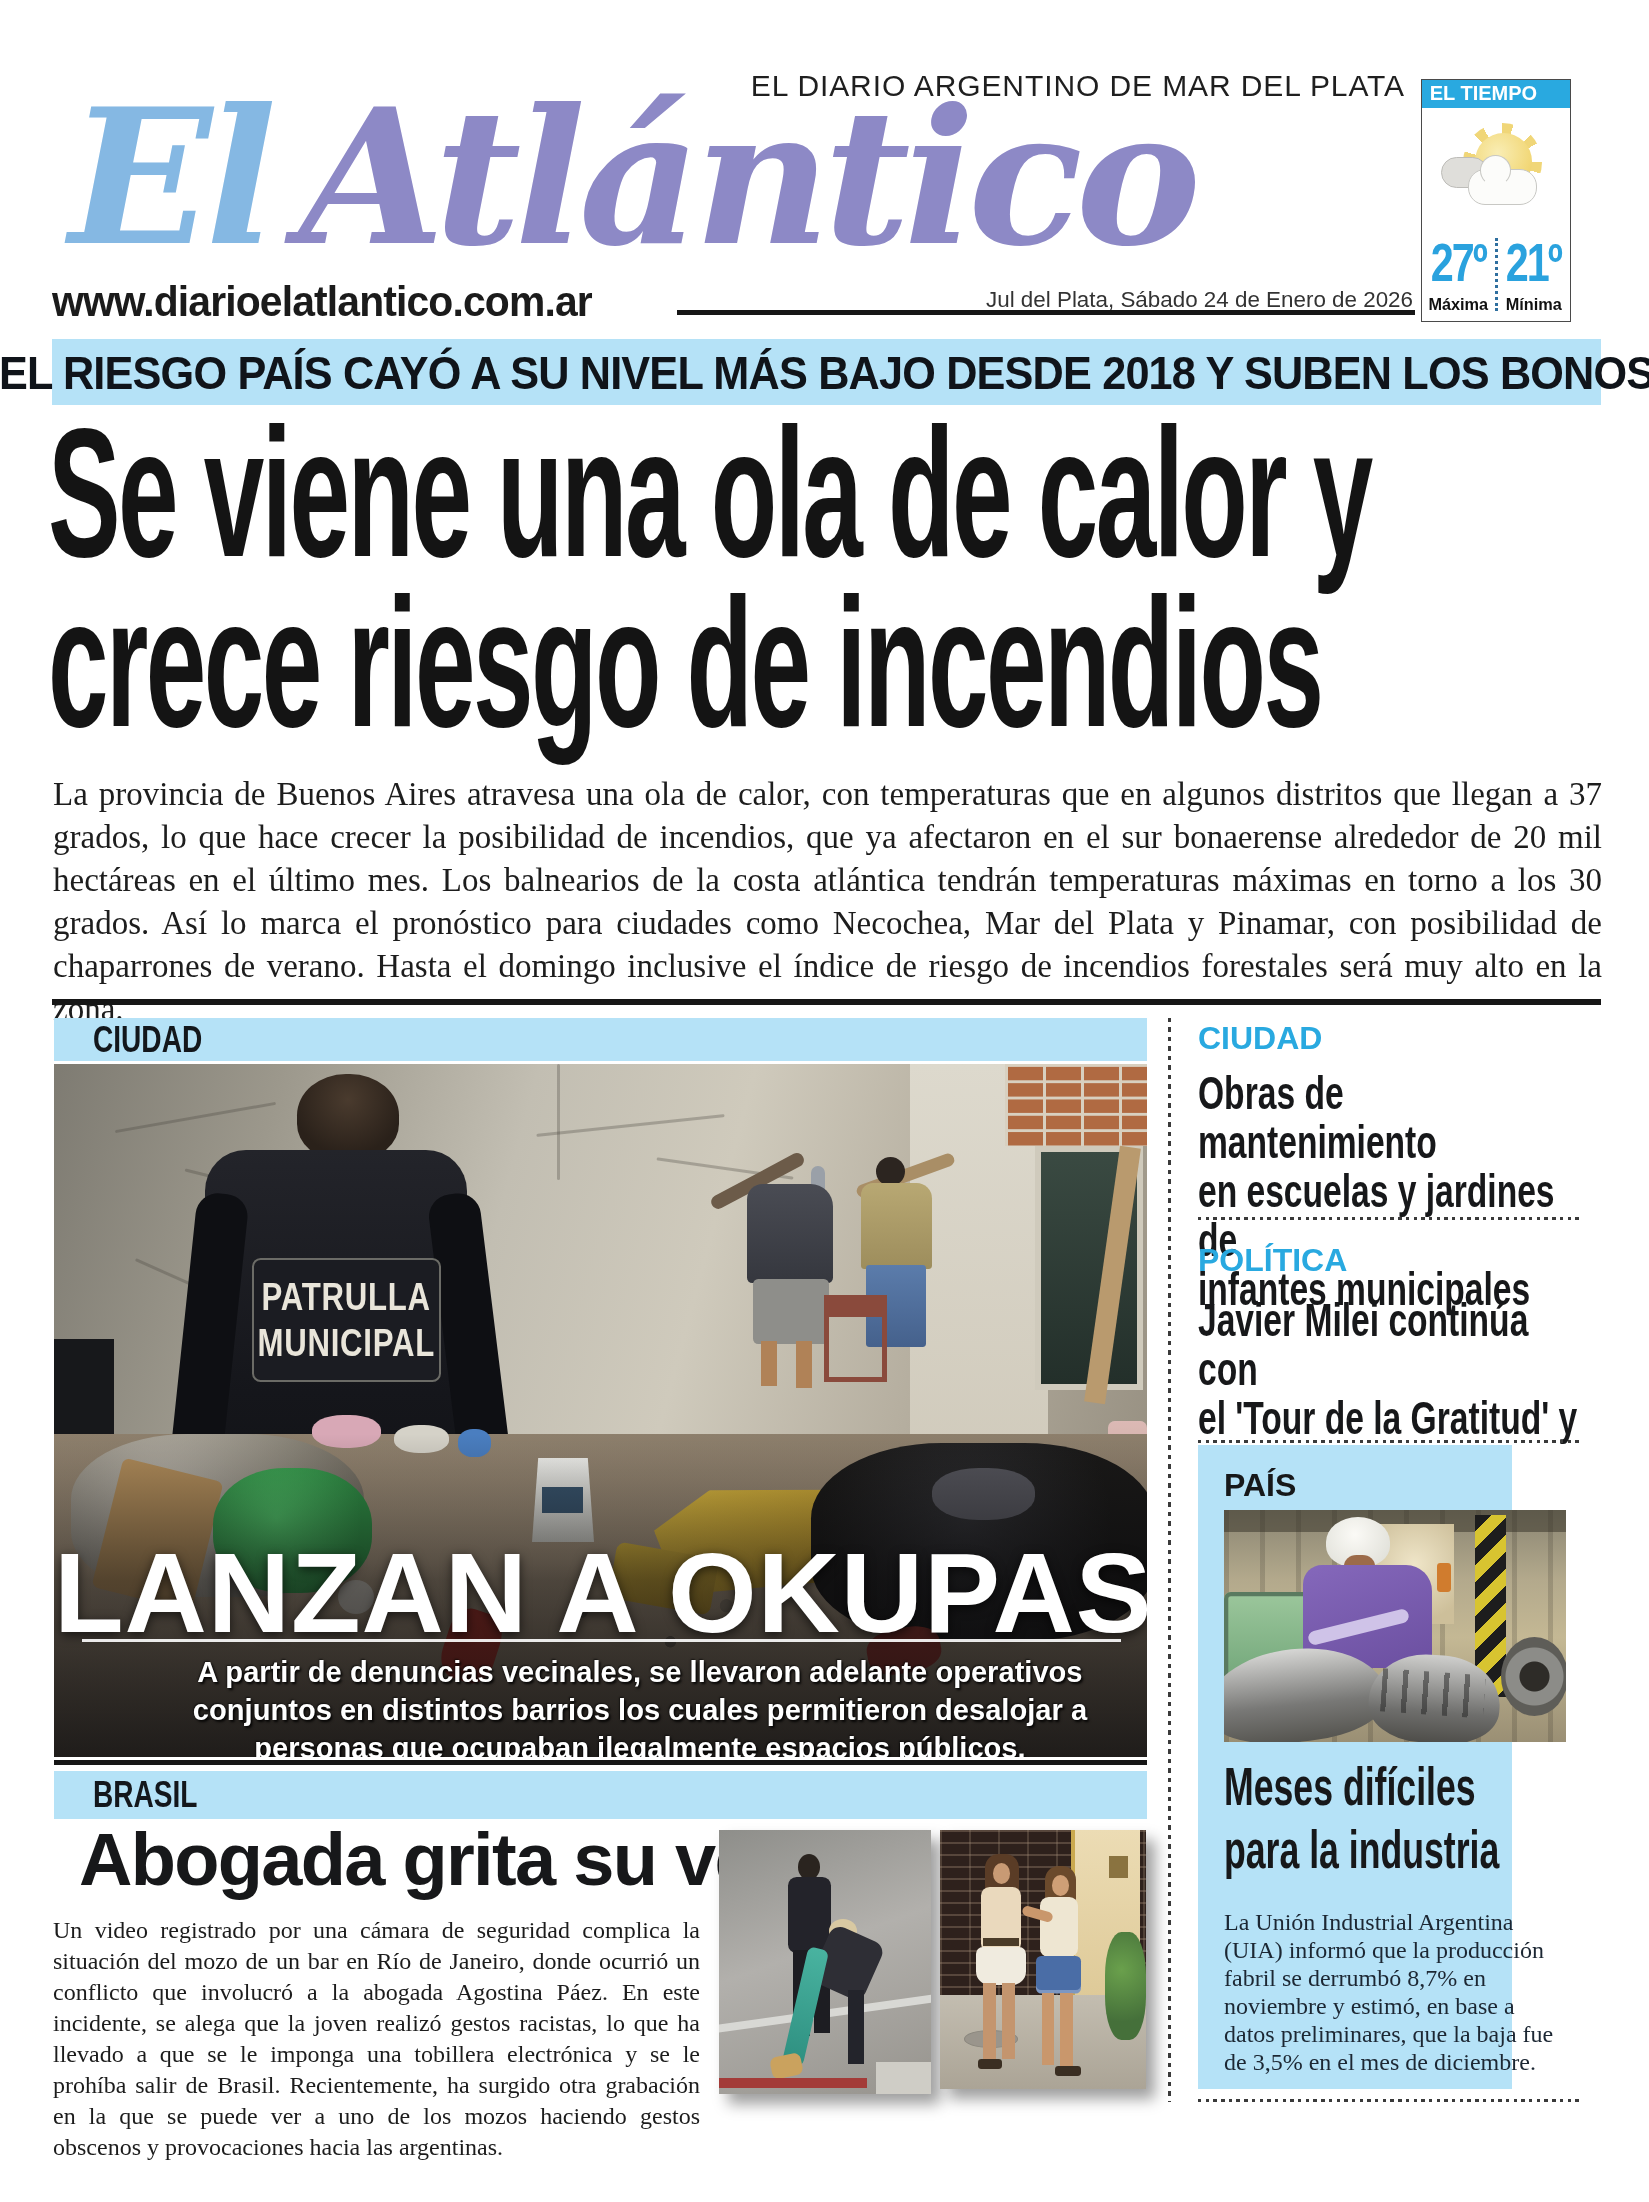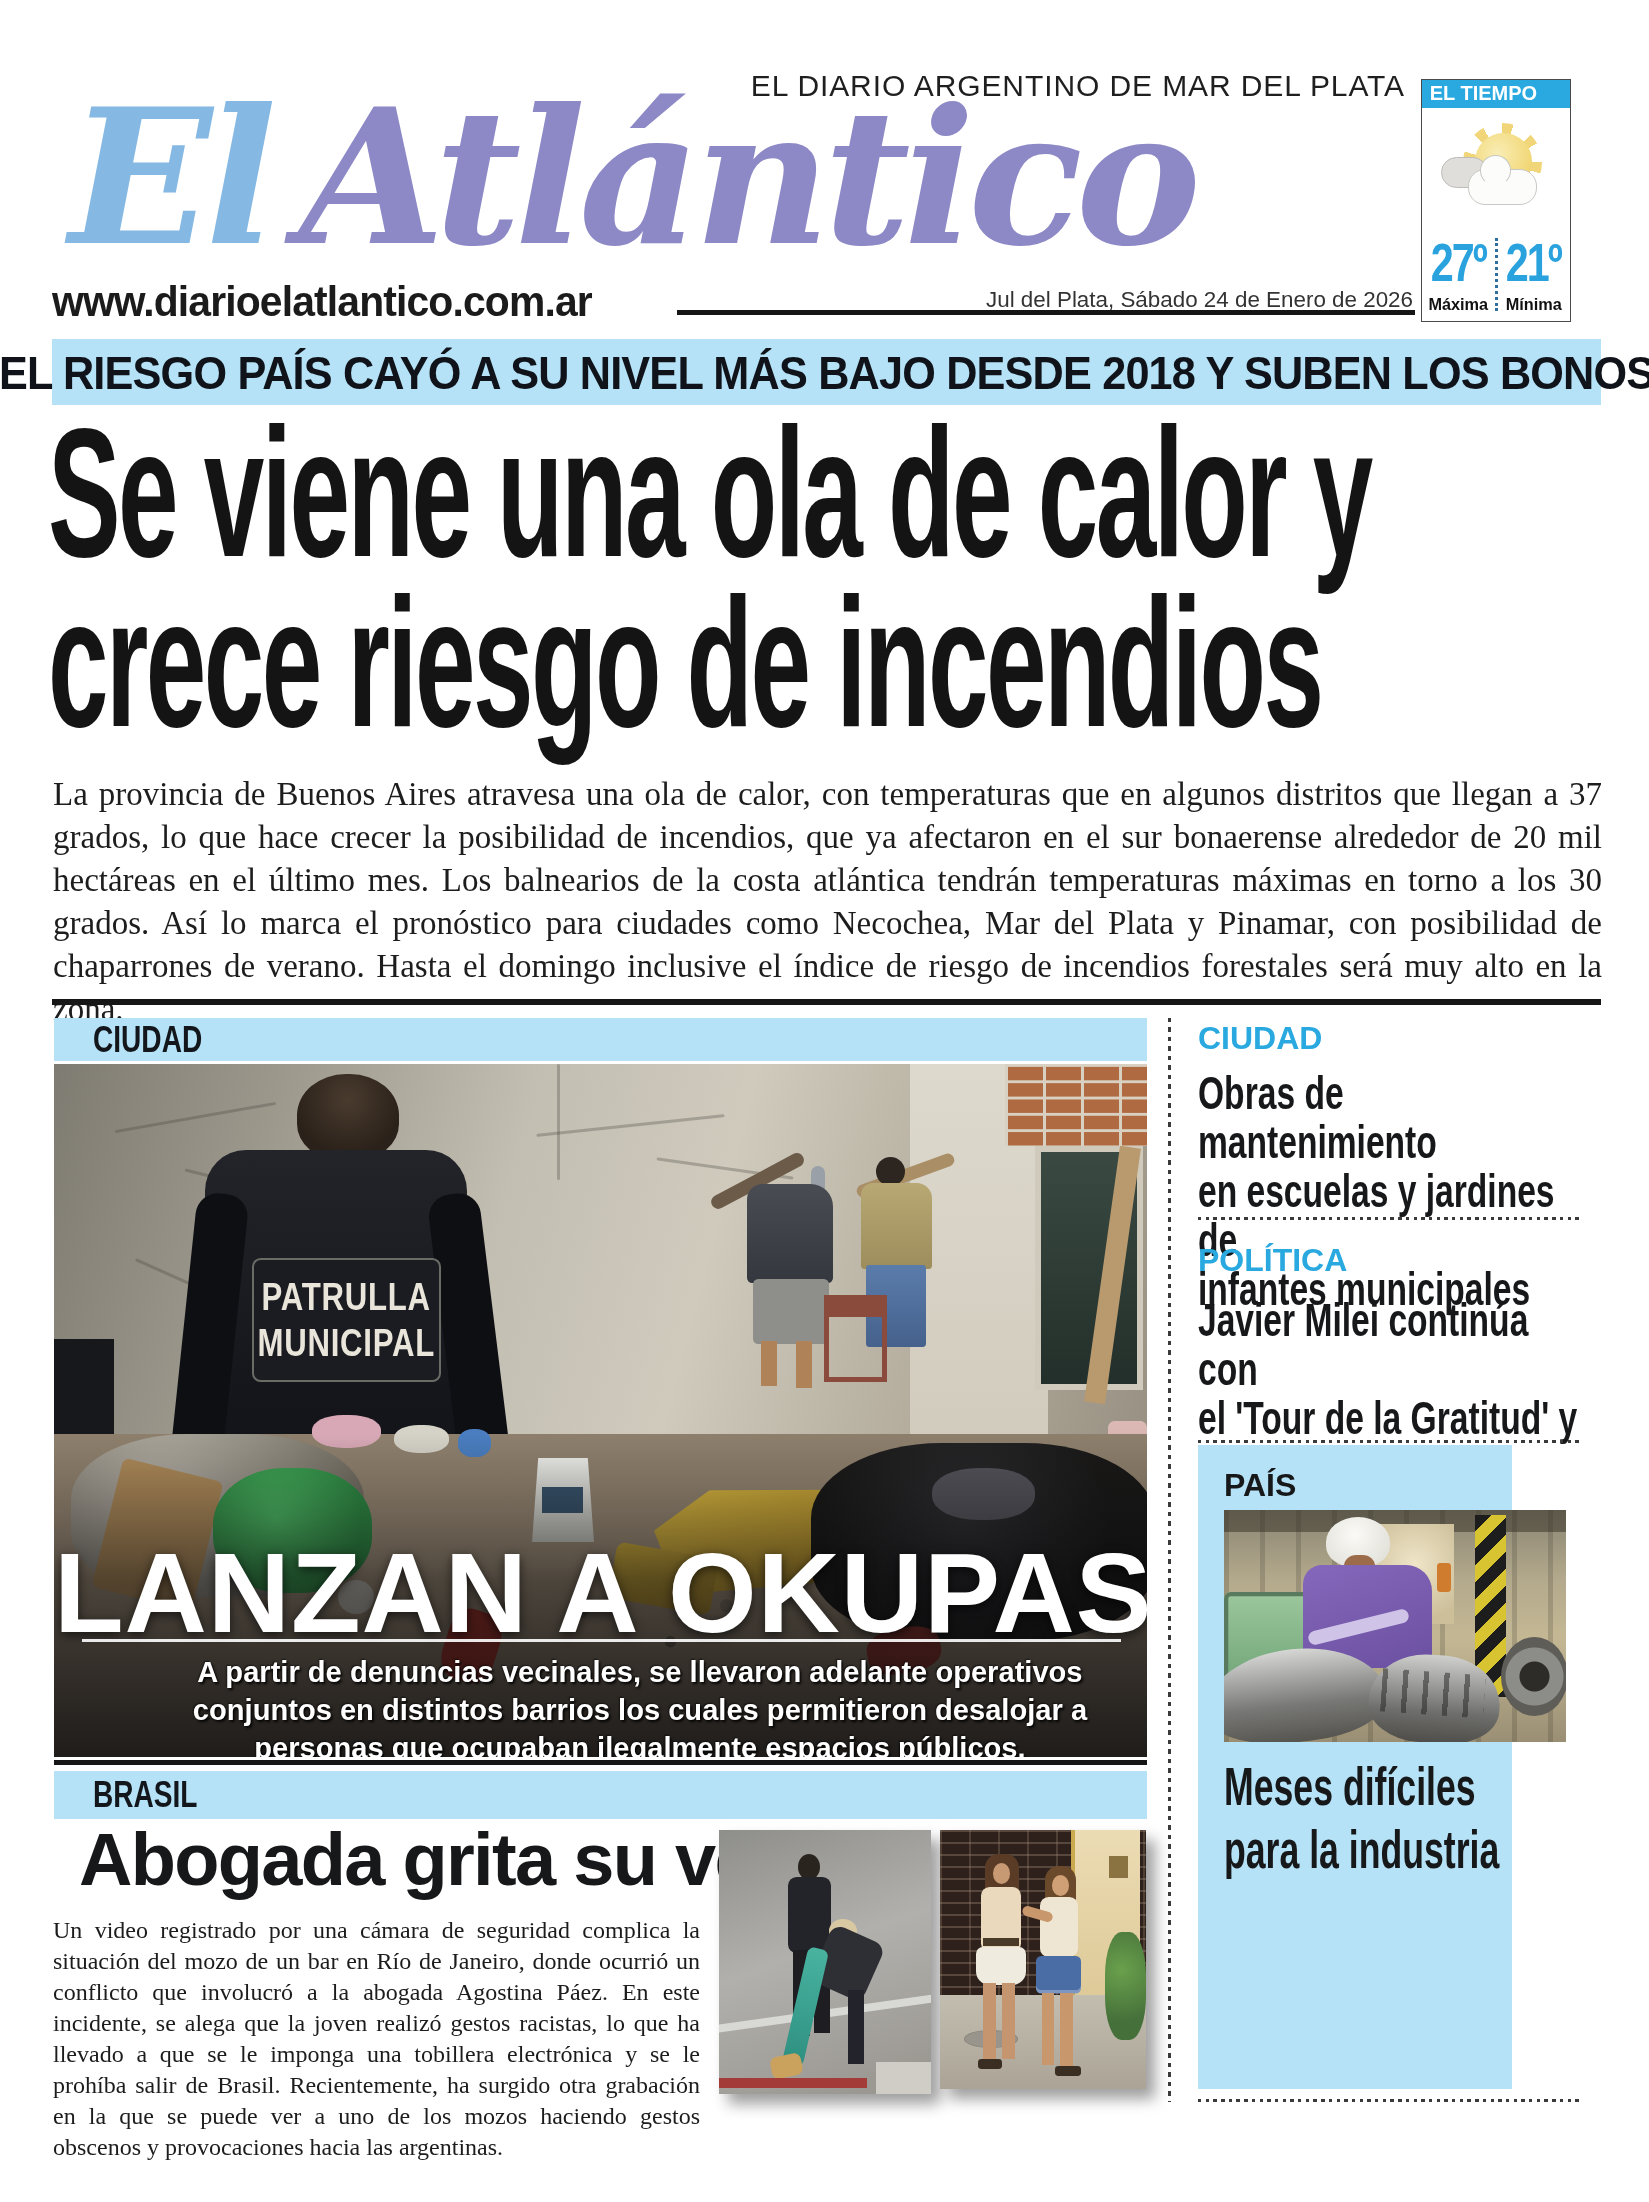--- a/index.html
+++ b/index.html
@@ -337,17 +337,18 @@
         <div class="abs" style="left:12px;top:17px;width:103px;height:43px;opacity:.5;
              background-image:repeating-linear-gradient(90deg,#222 0 5.2px,transparent 5.2px 20.6px);"></div>
       </div>
       <div class="abs" style="left:277px;top:127px;width:67px;height:79px;border-radius:50%;
            background:radial-gradient(circle,#2e2c28 28%,#8c8c88 30% 55%,#5e5d58 57% 100%);"></div>
     </div>
     <div class="abs" style="left:26px;top:310px;width:361px;overflow:visible;">
       <div id="pais-head" class="pre">Meses difíciles
 para la industria</div>
     </div>
+    <div class="abs serif" id="pais-body" style="left:26px;top:463px;">La Unión Industrial Argentina (UIA) informó que la producción fabril se derrumbó 8,7% en noviembre y estimó, en base a datos preliminares, que la baja fue de 3,5% en el mes de diciembre.</div>
   </div>
   <div class="abs dotline" style="left:1198px;top:2099px;width:385px;"></div>
 
 </div>
 
 
 </body></html>

